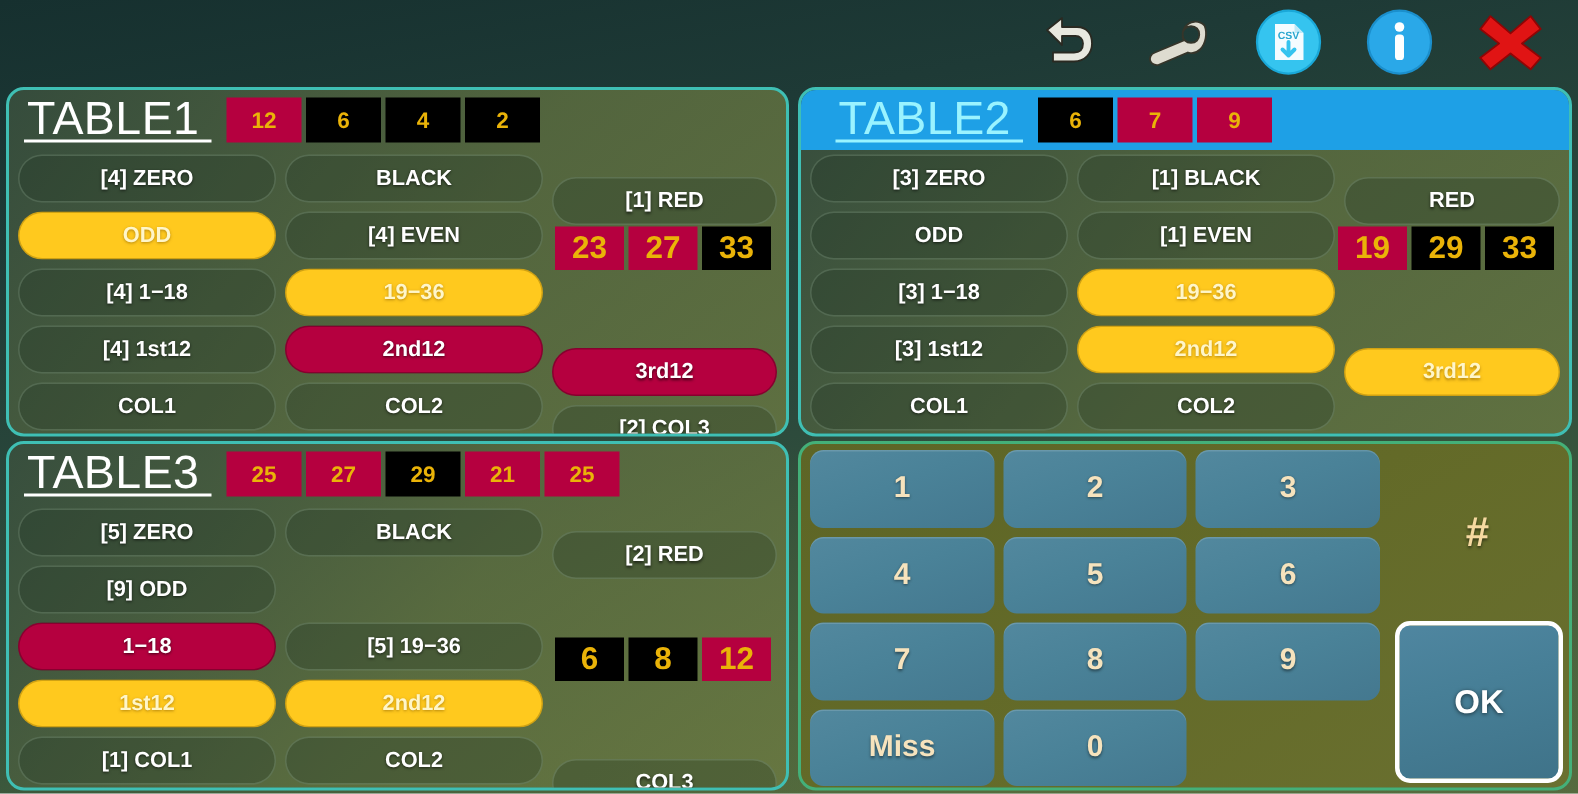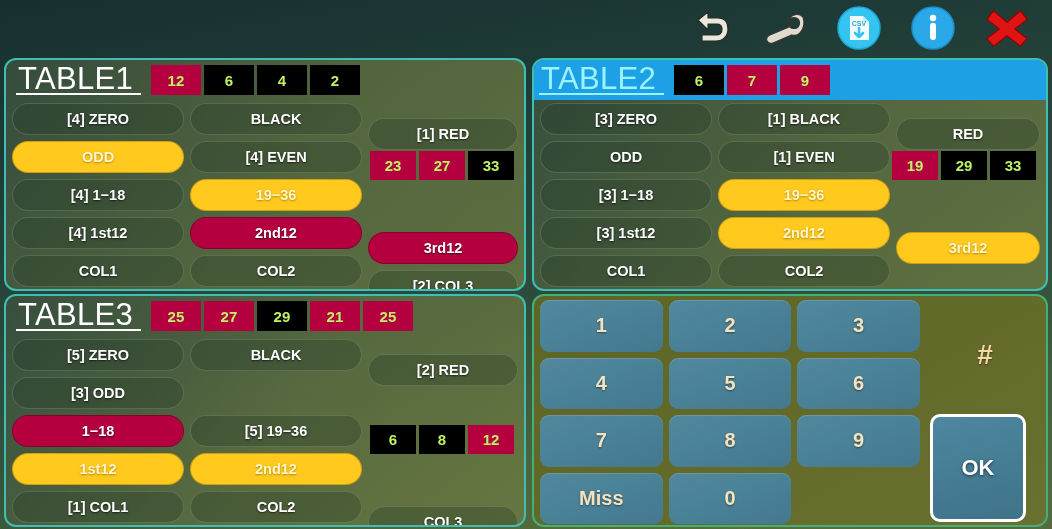--- a/index.html
+++ b/index.html
@@ -56,40 +56,40 @@
   }
 
   
   .tbl-head {
     display: flex;
     align-items: center;
     height: 40px;
     padding-left: 10px;
     gap: 0;
   }
-  .tbl-head.active { background: #1ea0e6; padding-left: 5px; }
+  .tbl-head.active { background: #1ea0e6; padding-left: 23px; }
   .tbl-name {
     font-size: 31px;
     font-weight: 400;
     color: #ffffff;
     letter-spacing: 0.3px;
     border-bottom: 2px solid #ffffff;
     padding: 0 8px 1px 2px;
     line-height: 26px;
     white-space: nowrap;
   }
   .tbl-head.active .tbl-name { color: #9af3ff; border-bottom-color: #9af3ff; }
 
   .head-chips { display: flex; gap: 3px; margin-left: 10px; }
   .chip {
     min-width: 50px;
     height: 30px;
     display: flex; align-items: center; justify-content: center;
     font-size: 15px; font-weight: bold;
-    color: #bef264;
+    color: #eab308;
     padding: 0 8px;
   }
   .chip.red   { background: #b5003f; }
   .chip.black { background: #000000; }
 
   
   .grid {
     position: relative;
     padding: 0 6px;
     height: 191px;
@@ -132,21 +132,21 @@
   }
   .cell.blank { background: none; border: none; }
 
   
   .side-chips {
     position: absolute;
     display: flex;
     gap: 3px;
     right: 10px;
   }
-  .side-chips .chip { min-width: 46px; height: 29px; font-size: 15px; }
+  .side-chips .chip { min-width: 46px; height: 29px; font-size: 21px; }
 
   
   .pad {
     position: absolute;
     left: 6px; top: 4px;
     width: 380px; height: 224px;
     display: grid;
     grid-template-columns: repeat(3, 1fr);
     grid-template-rows: repeat(4, 1fr);
     gap: 6px 6px;
@@ -166,21 +166,21 @@
     left: 392px; top: 4px;
     width: 118px; height: 110px;
     display: flex; align-items: center; justify-content: center;
     font-size: 28px; font-weight: bold;
     color: #f6d9a0;
     text-shadow: 0 1px 2px rgba(0,0,0,0.5);
   }
   #ok-button {
     position: absolute;
     left: 396px; top: 118px;
-    width: 96px; height: 108px;
+    width: 112px; height: 108px;
     background: linear-gradient(165deg, #4f86a0 0%, #477f97 40%, #3f7389 100%);
     border: 3px solid #ffffff;
     border-radius: 10px;
     display: flex; align-items: center; justify-content: center;
     font-size: 22px; font-weight: bold;
     color: #ffffff;
     text-shadow: 0 1px 3px rgba(0,0,0,0.6);
     cursor: pointer;
   }
 </style>
@@ -325,21 +325,21 @@
         <span class="chip red">25</span>
       </span>
   </div>
   <div class="grid">
     <div class="row">
       <div class="cell c1 off">[5] ZERO</div>
       <div class="cell c2 off">BLACK</div>
       <div class="cell c3 off">[2] RED</div>
     </div>
     <div class="row">
-      <div class="cell c1 off">[3] ODD</div>
+      <div class="cell c1 off">[9] ODD</div>
       <div class="cell c3 blank"></div>
     </div>
     <div class="row">
       <div class="cell c1 red">1−18</div>
       <div class="cell c2 off">[5] 19−36</div>
       <div class="cell c3 blank"></div>
     </div>
     <div class="row">
       <div class="cell c1 yellow">1st12</div>
       <div class="cell c2 yellow">2nd12</div>

